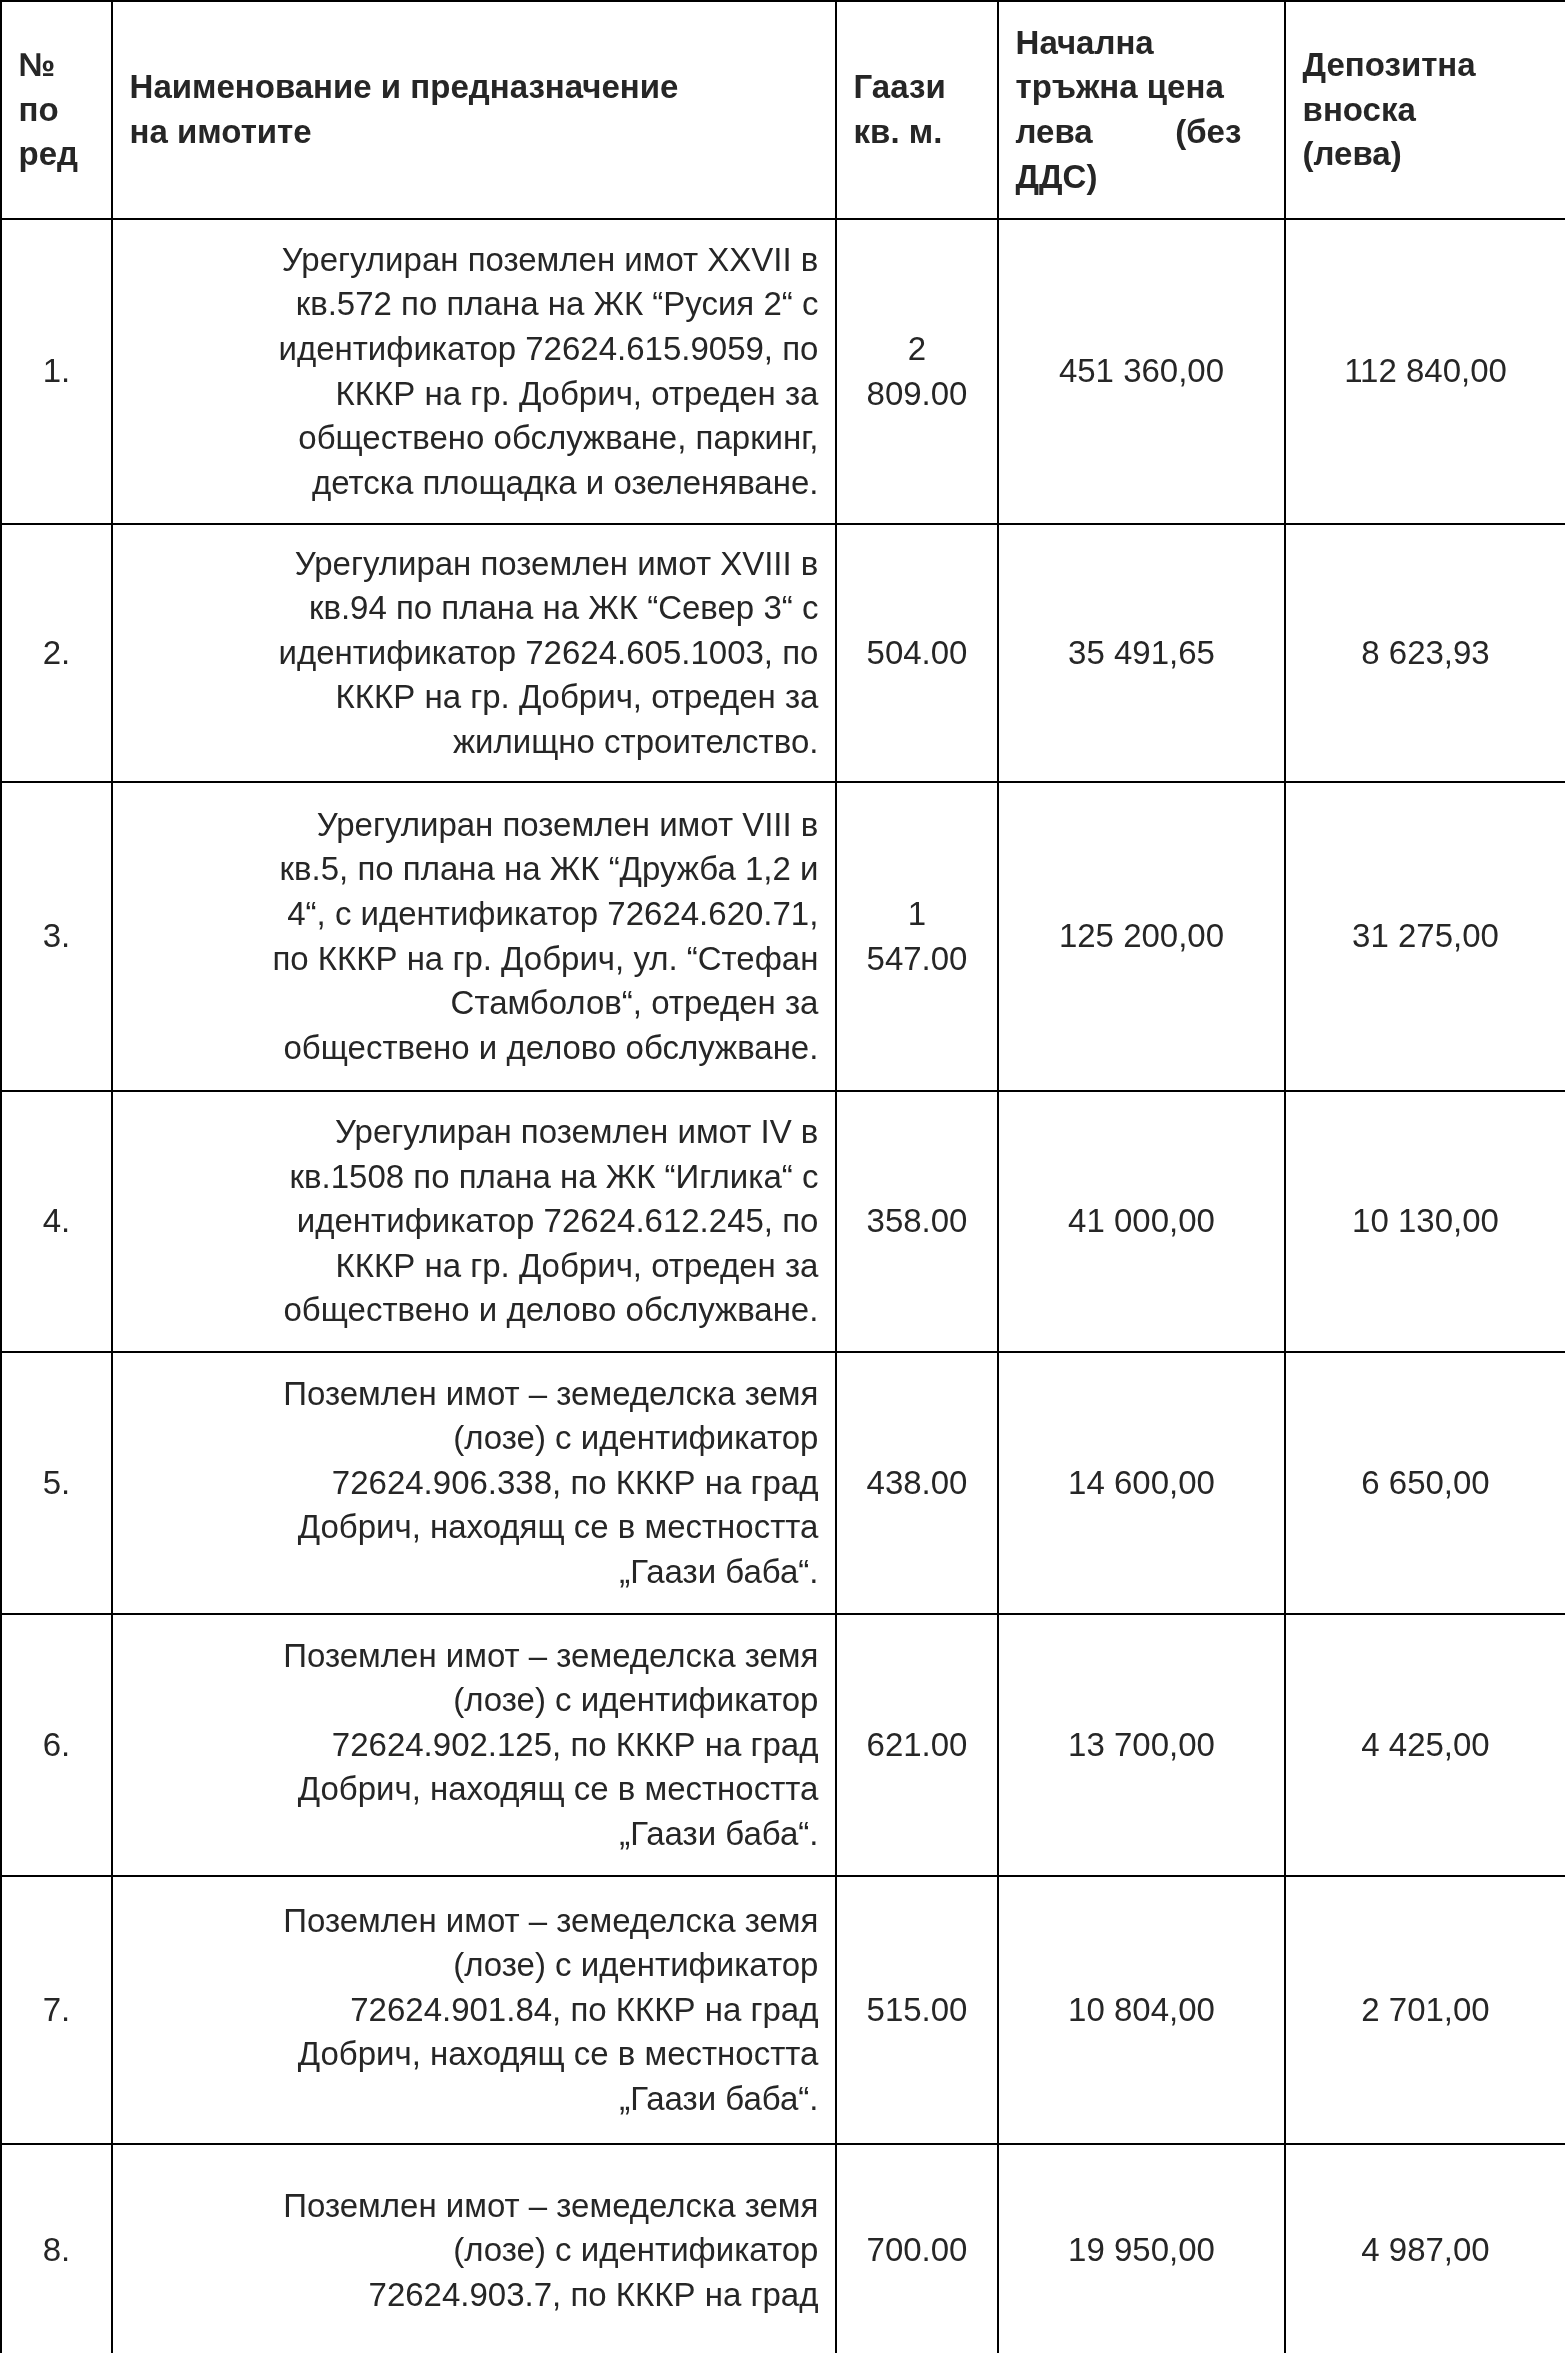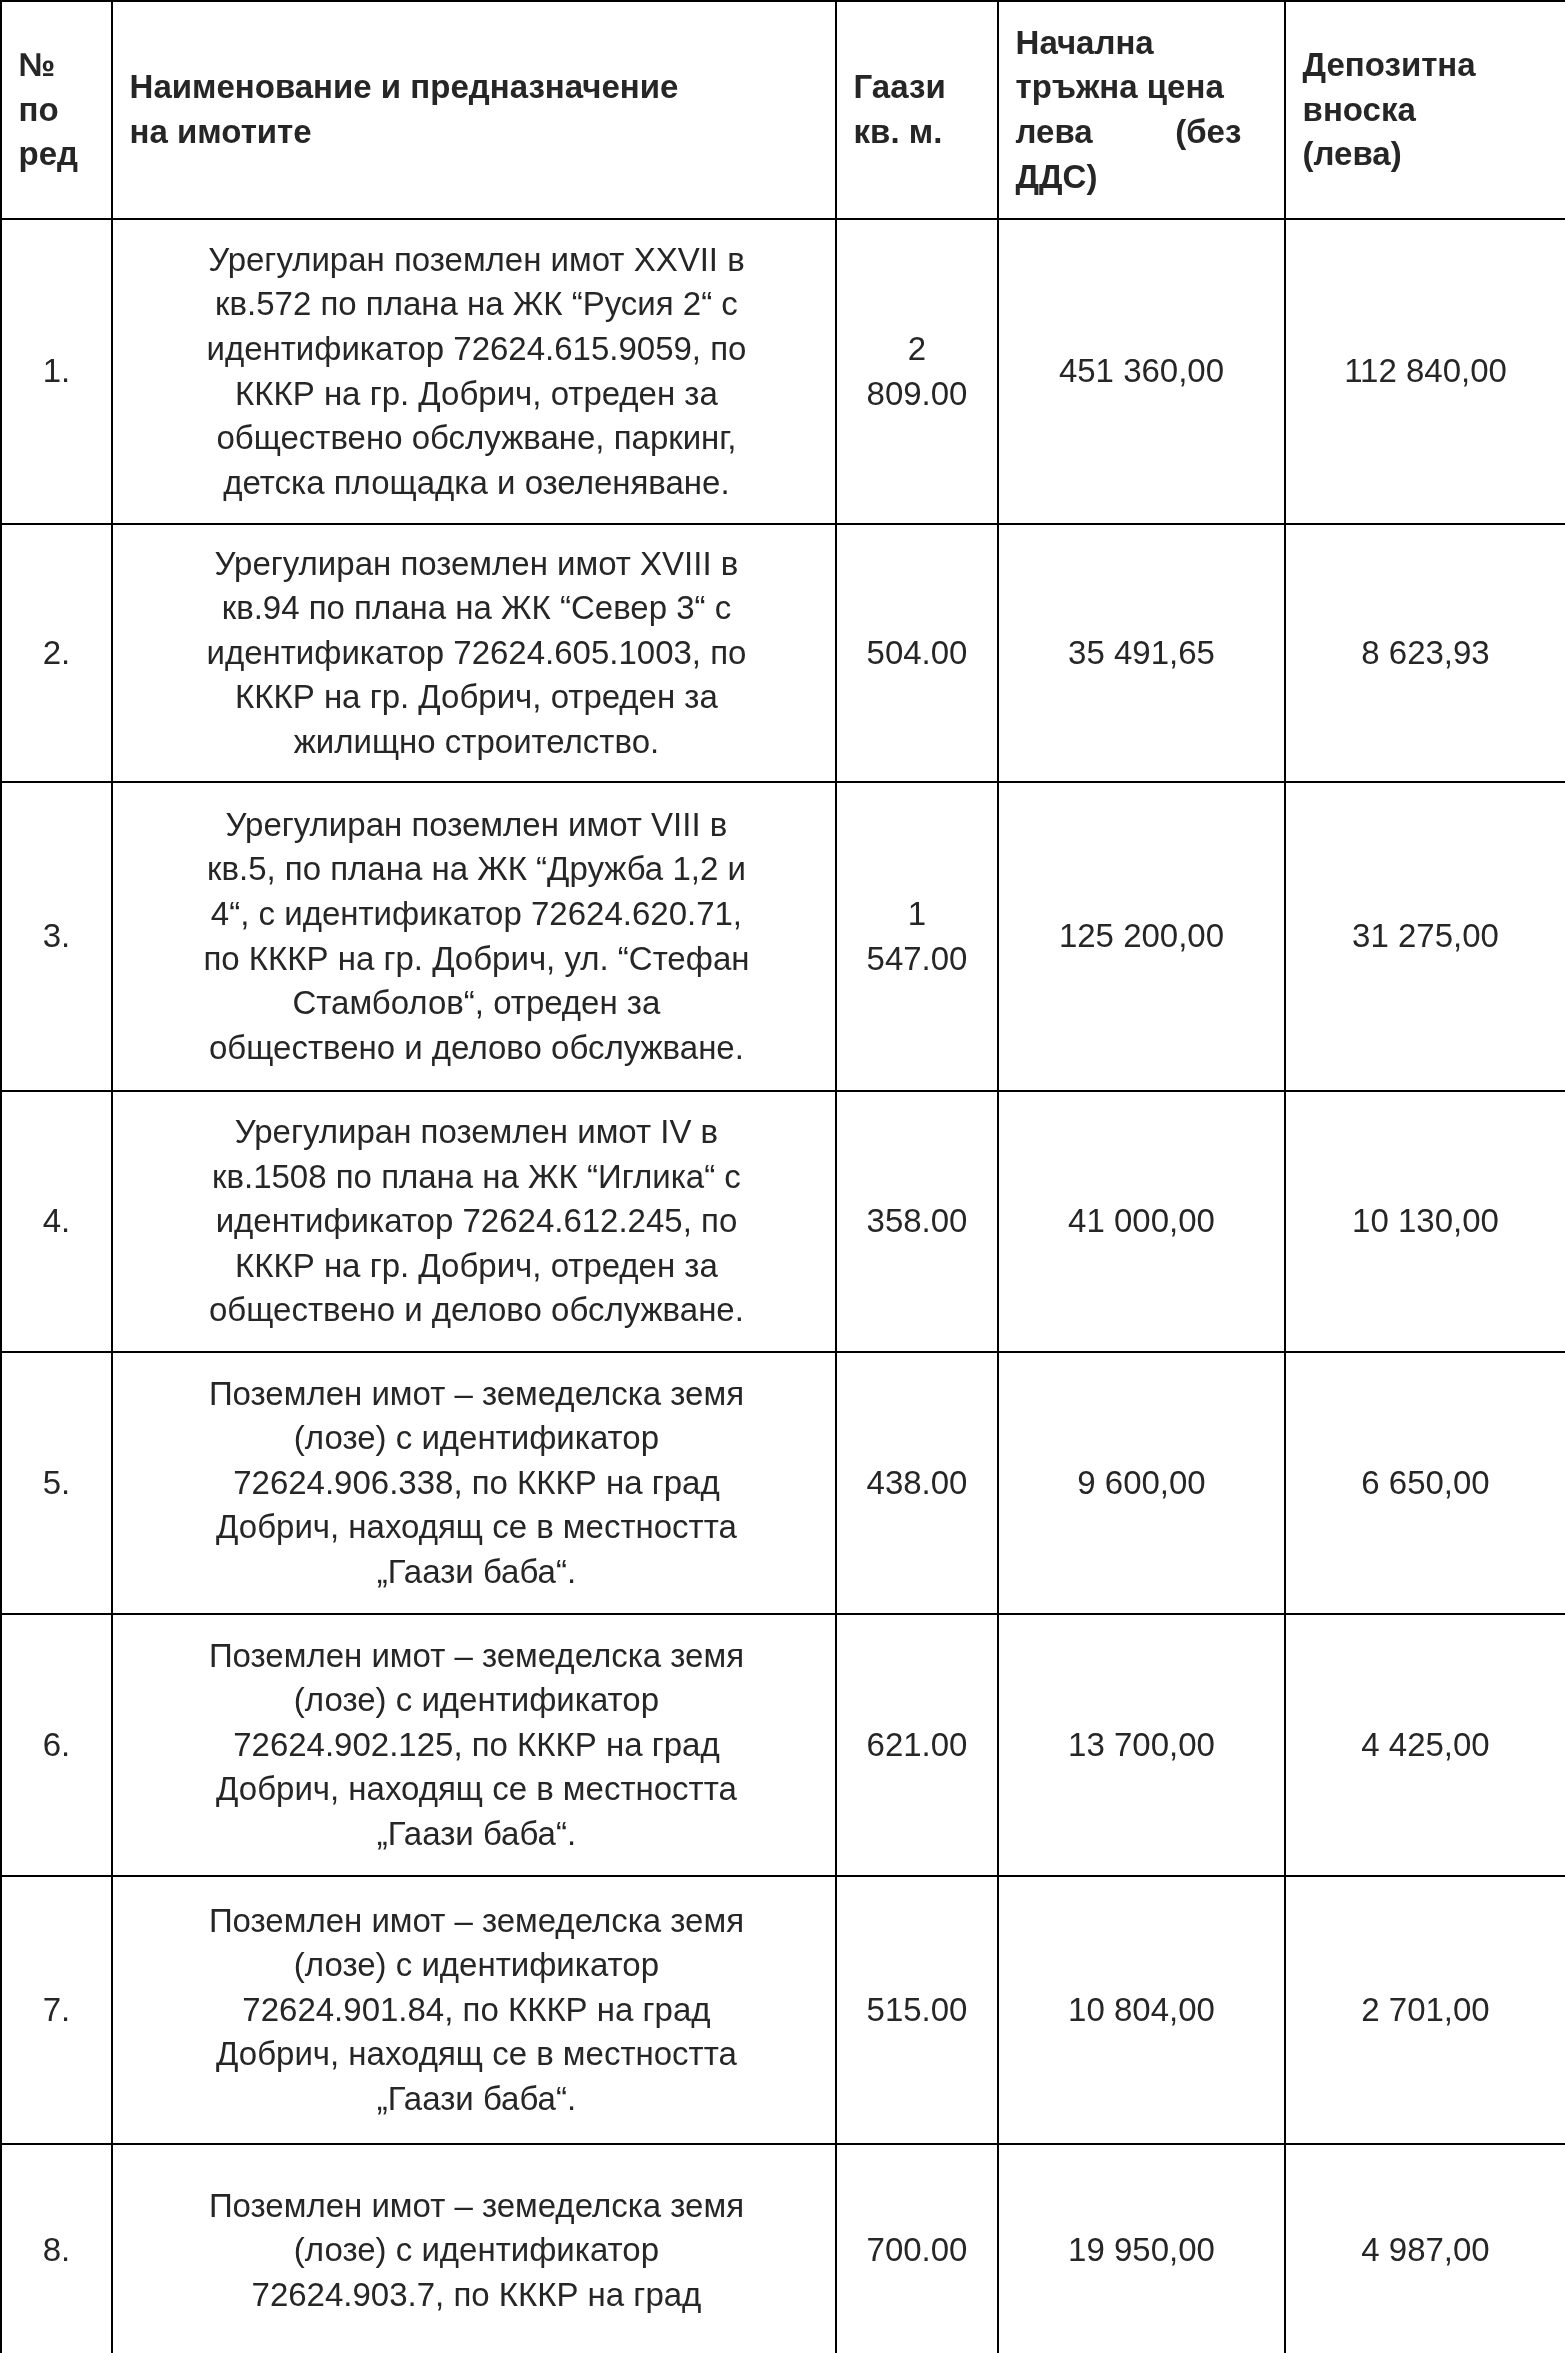--- a/index.html
+++ b/index.html
@@ -34,21 +34,21 @@
     text-align: left;
     padding: 10px 11.6px 10px 16.6px;
   }
 
   td.c-num {
     text-align: center;
     padding: 6.6px 5px;
   }
 
   td.c-name {
-    text-align: center;
+    text-align: right;
     padding: 13.3px 16.6px 13.3px 21.5px;
   }
 
   td.c-area,
   td.c-price,
   td.c-deposit {
     text-align: center;
     padding: 6.6px 8.3px;
   }
 
@@ -141,21 +141,21 @@
       <td class="c-deposit">10 130,00</td>
     </tr>
     <tr class="r5">
       <td class="c-num">5.</td>
       <td class="c-name">Поземлен имот – земеделска земя
 (лозе) с идентификатор
 72624.906.338, по КККР на град
 Добрич, находящ се в местността
 „Гаази баба“.</td>
       <td class="c-area">438.00</td>
-      <td class="c-price">9 600,00</td>
+      <td class="c-price">14 600,00</td>
       <td class="c-deposit">6 650,00</td>
     </tr>
     <tr class="r6">
       <td class="c-num">6.</td>
       <td class="c-name">Поземлен имот – земеделска земя
 (лозе) с идентификатор
 72624.902.125, по КККР на град
 Добрич, находящ се в местността
 „Гаази баба“.</td>
       <td class="c-area">621.00</td>

